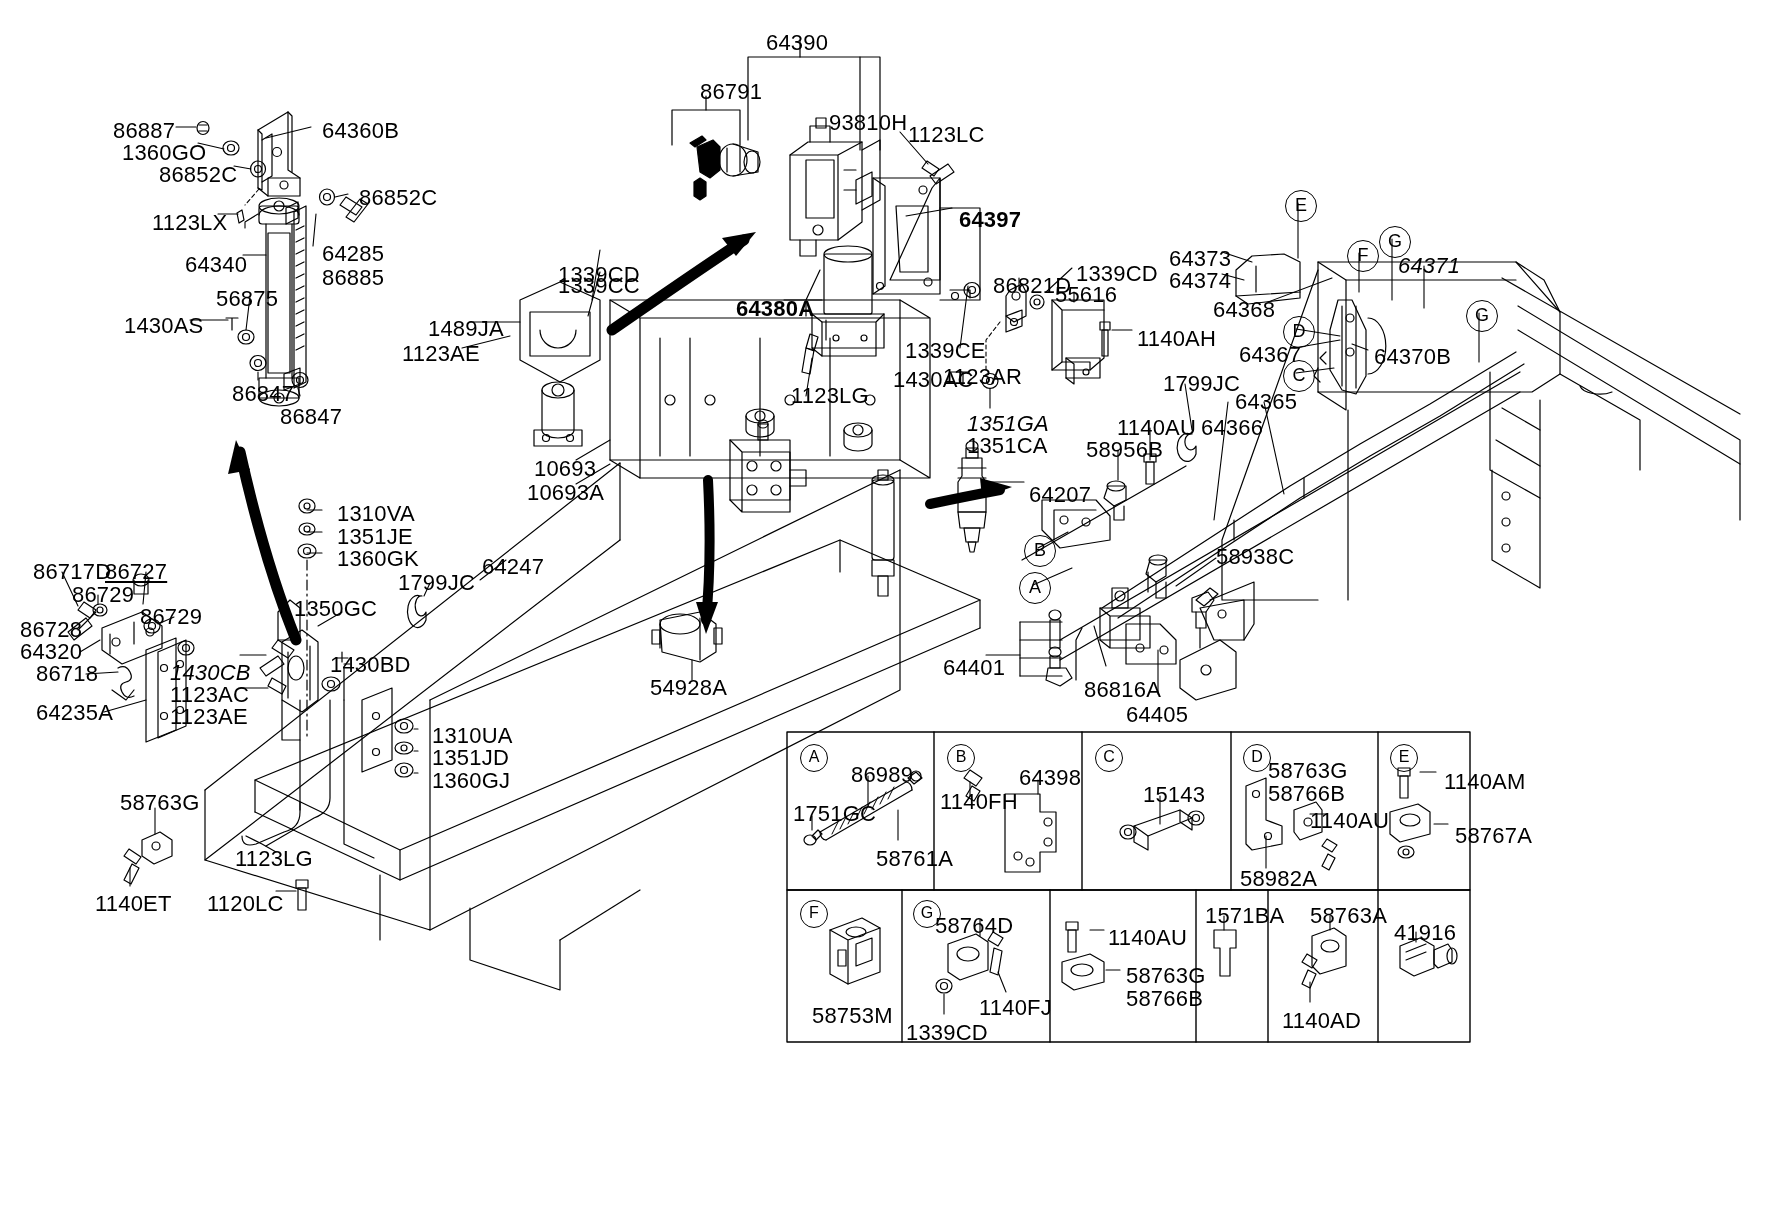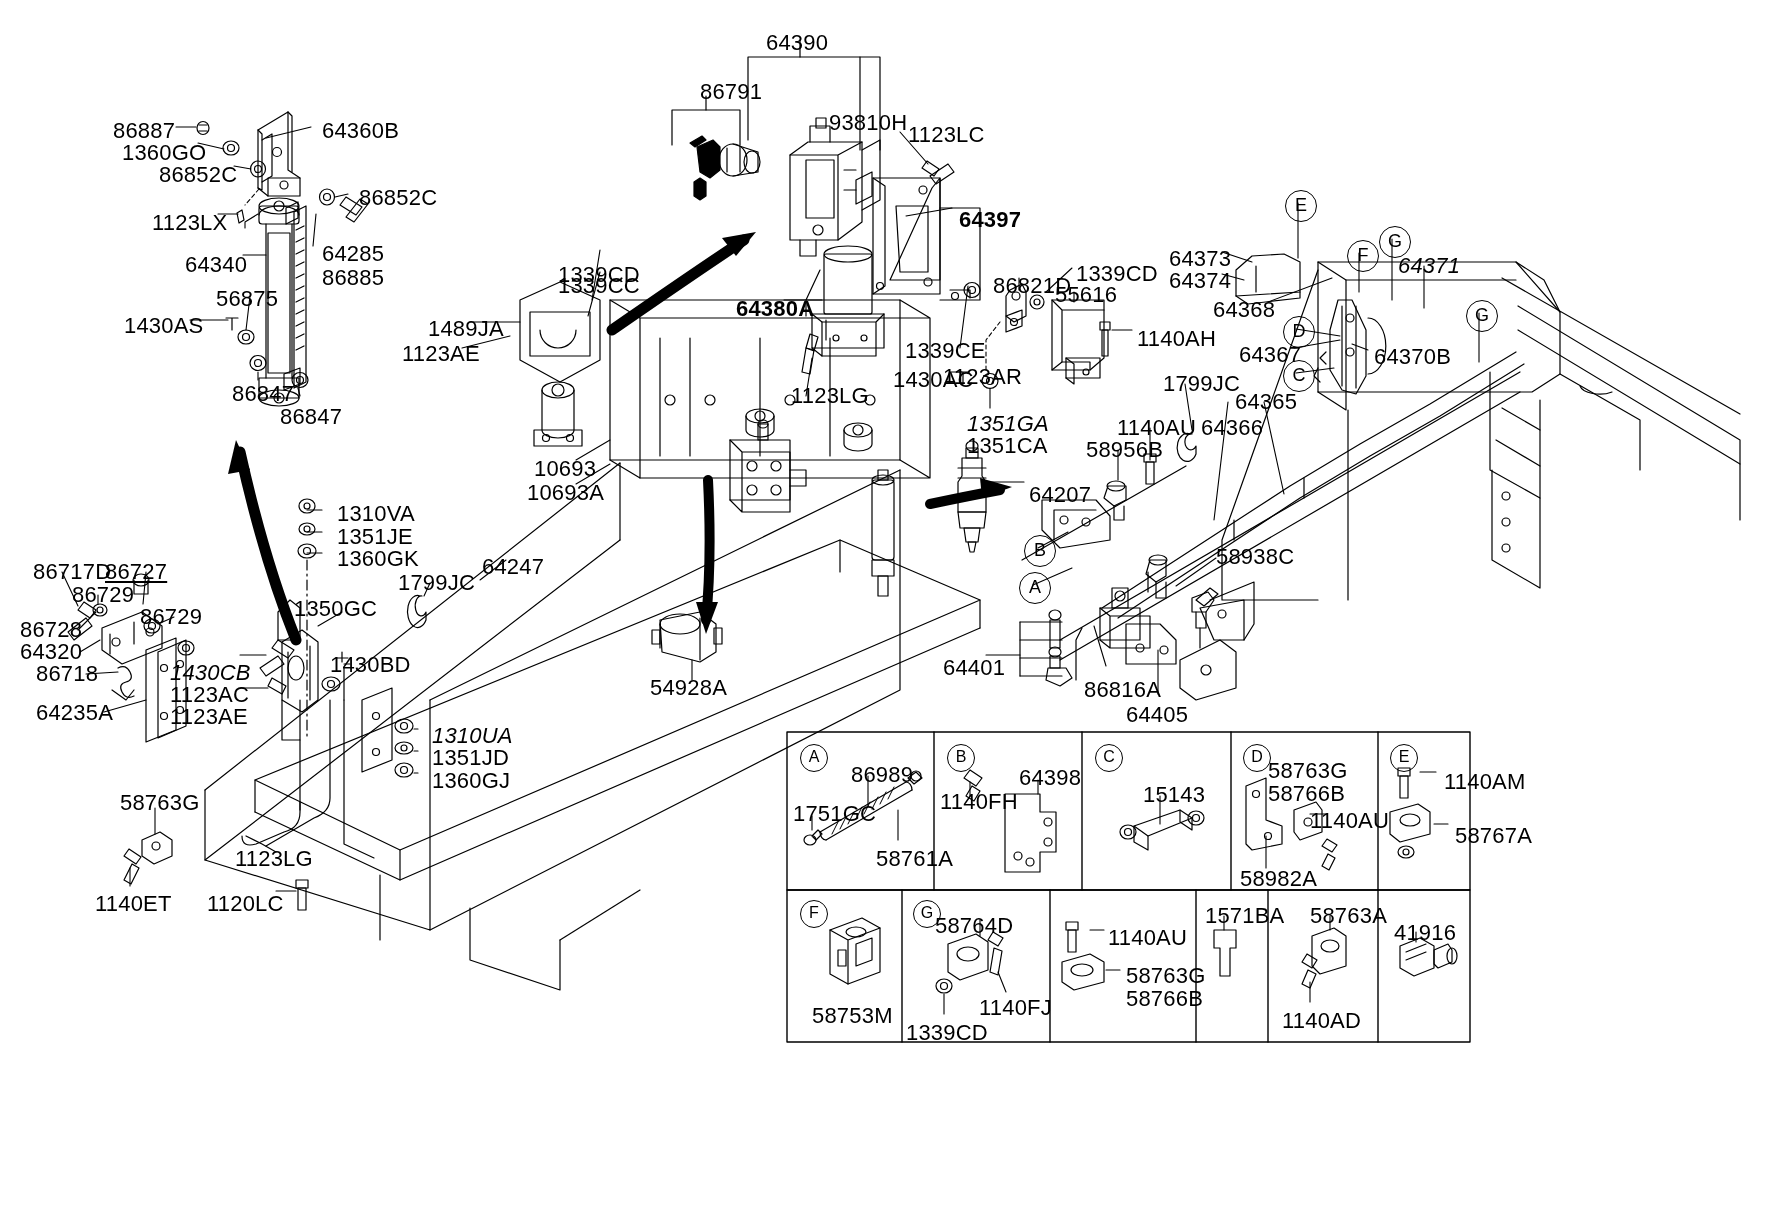--- a/index.html
+++ b/index.html
@@ -752,21 +752,21 @@
 <div class="lbl" style="left:170px;top:682px;">1123AC</div>
 <div class="lbl" style="left:170px;top:704px;">1123AE</div>
 <div class="lbl" style="left:33px;top:559px;">86717D</div>
 <div class="lbl" style="left:105px;top:559px;text-decoration:underline;">86727</div>
 <div class="lbl" style="left:72px;top:582px;">86729</div>
 <div class="lbl" style="left:140px;top:604px;">86729</div>
 <div class="lbl" style="left:20px;top:617px;">86728</div>
 <div class="lbl" style="left:20px;top:639px;">64320</div>
 <div class="lbl" style="left:36px;top:661px;">86718</div>
 <div class="lbl" style="left:36px;top:700px;">64235A</div>
-<div class="lbl" style="left:432px;top:723px;font-style:italic;">1310UA</div>
+<div class="lbl" style="left:432px;top:723px;">1310UA</div>
 <div class="lbl" style="left:432px;top:745px;">1351JD</div>
 <div class="lbl" style="left:432px;top:768px;">1360GJ</div>
 <div class="lbl" style="left:120px;top:790px;">58763G</div>
 <div class="lbl" style="left:235px;top:846px;">1123LG</div>
 <div class="lbl" style="left:95px;top:891px;">1140ET</div>
 <div class="lbl" style="left:207px;top:891px;">1120LC</div>
 <div class="lbl" style="left:943px;top:655px;">64401</div>
 <div class="lbl" style="left:1084px;top:677px;">86816A</div>
 <div class="lbl" style="left:1126px;top:702px;">64405</div>
 <div class="lbl" style="left:1216px;top:544px;">58938C</div>

